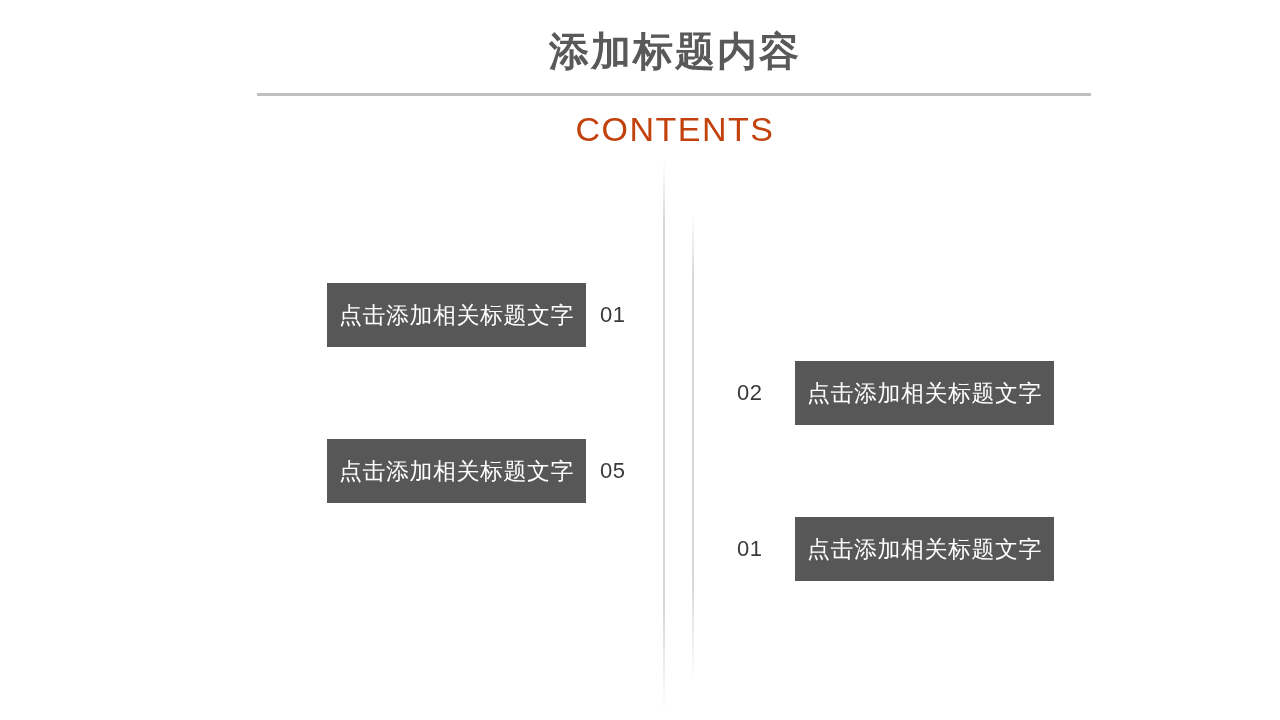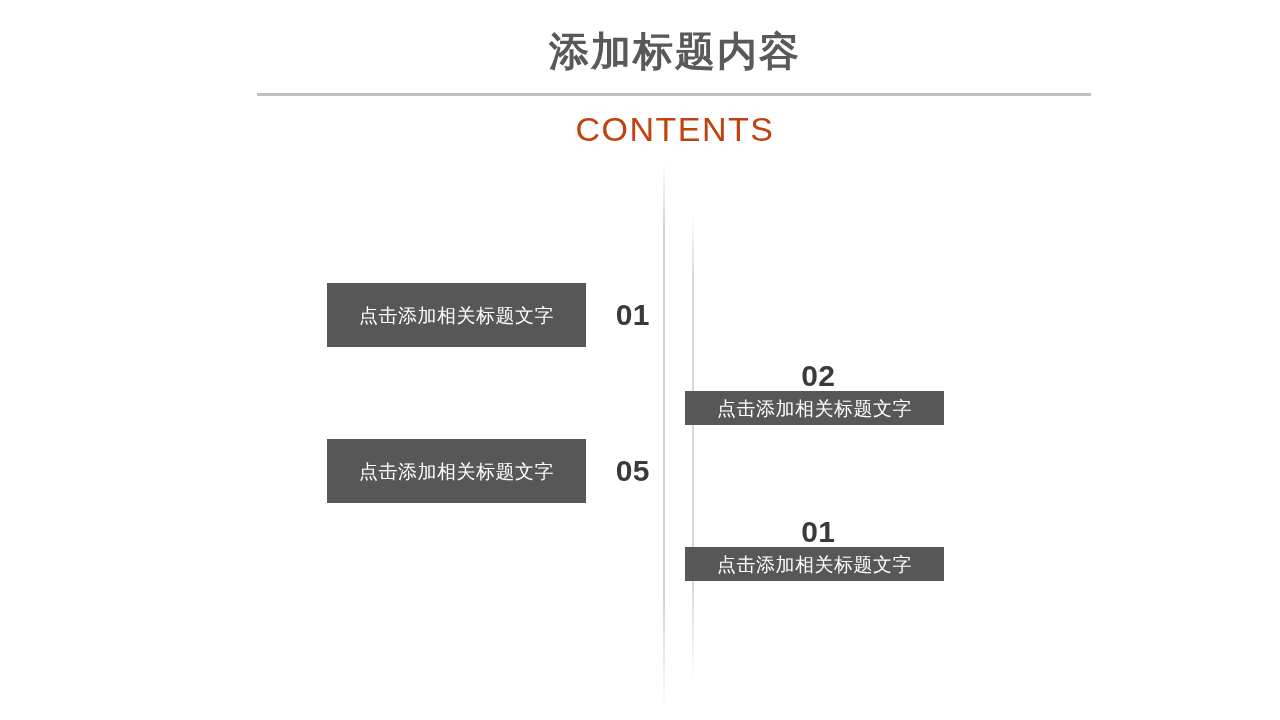--- a/index.html
+++ b/index.html
@@ -96,49 +96,49 @@
     position: absolute;
     display: flex;
     align-items: center;
     height: 64px;
   }
   .entry.left {
     left: 292px;
     flex-direction: row;
   }
   .entry.right {
-    left: 650px;
-    flex-direction: column;
+    left: 702px;
+    flex-direction: row;
   }
 
   .entry-box {
     width: 259px;
     height: 64px;
     background: #575757;
     display: flex;
     align-items: center;
     justify-content: center;
     box-sizing: border-box;
   }
   .entry-box-text {
-    font-size: 19px;
+    font-size: 23px;
     color: #ffffff;
     line-height: 1;
     letter-spacing: 0.5px;
     white-space: nowrap;
   }
   .entry-num {
-    font-size: 30px;
-    font-weight: bold;
+    font-size: 22px;
+    font-weight: normal;
     color: #3a3a3a;
     line-height: 1;
     letter-spacing: 0.5px;
     white-space: nowrap;
     width: 50px;
-    text-align: right;
+    text-align: left;
   }
   .entry.left .entry-num { margin-left: 14px; }
   .entry.right .entry-num { margin-right: 8px; }
 
   .row1 { top: 283px; }
   .row2 { top: 361px; }
   .row3 { top: 439px; }
   .row4 { top: 517px; }
 </style>
 </head>

